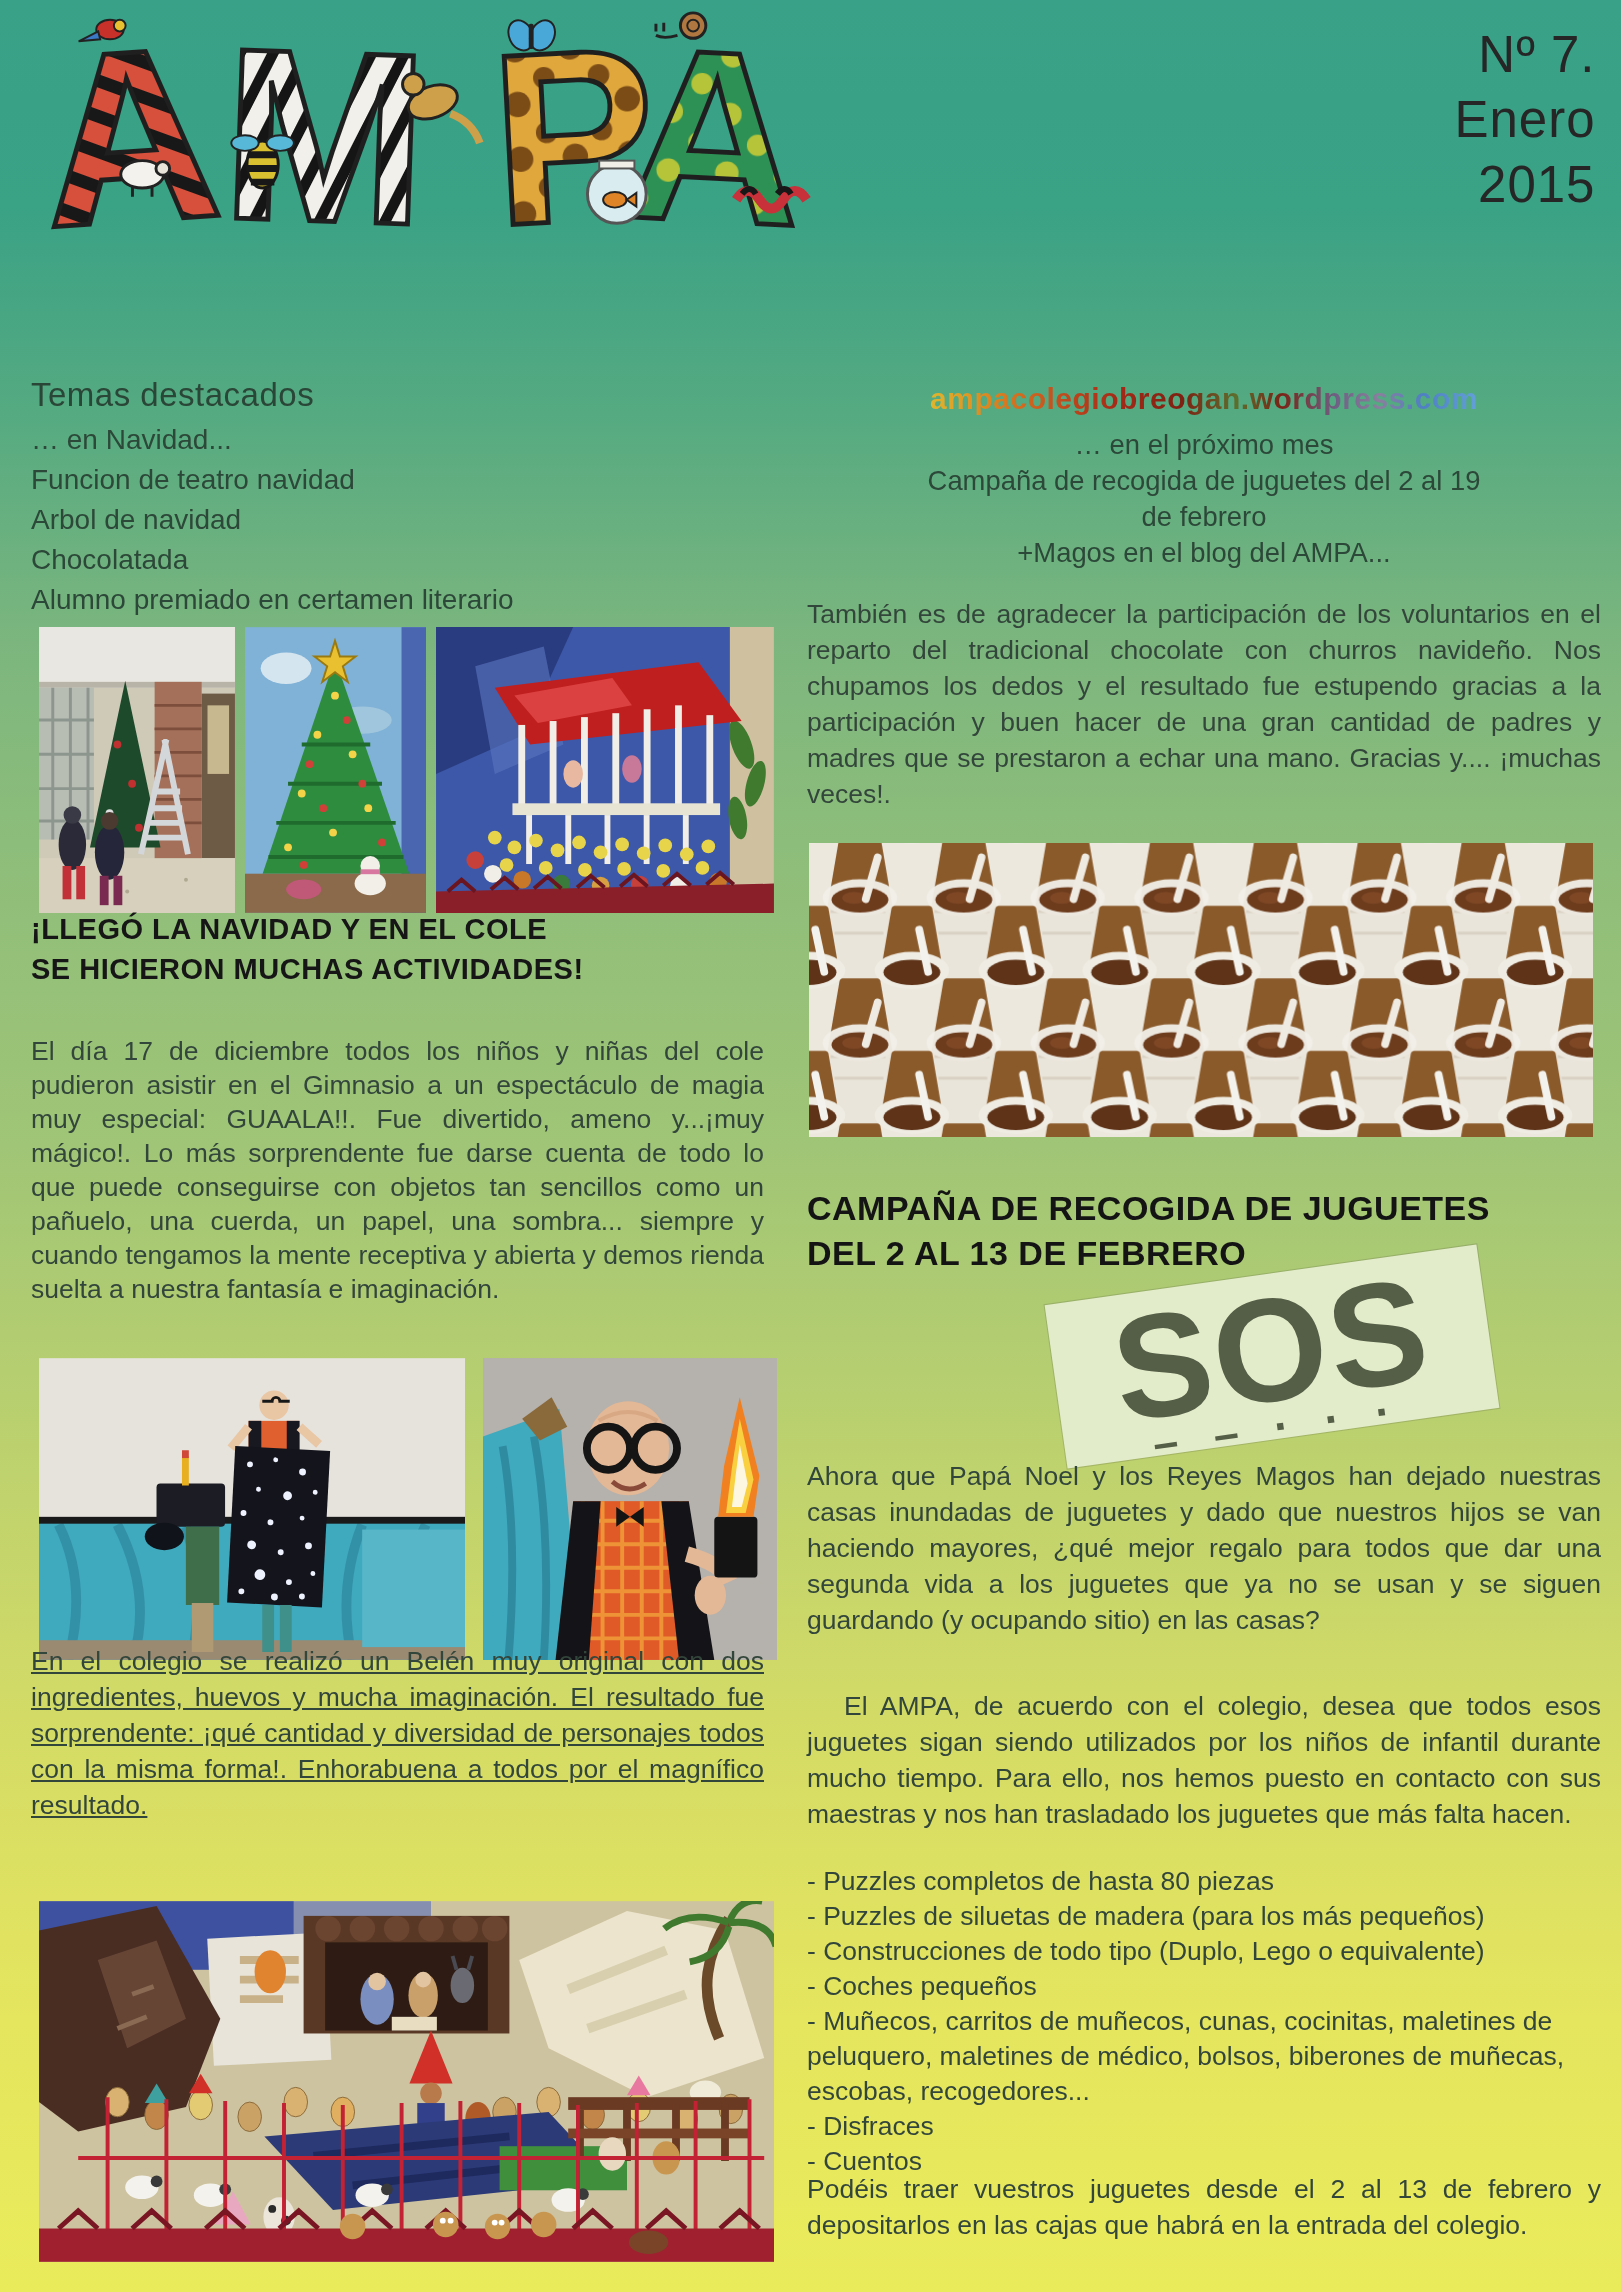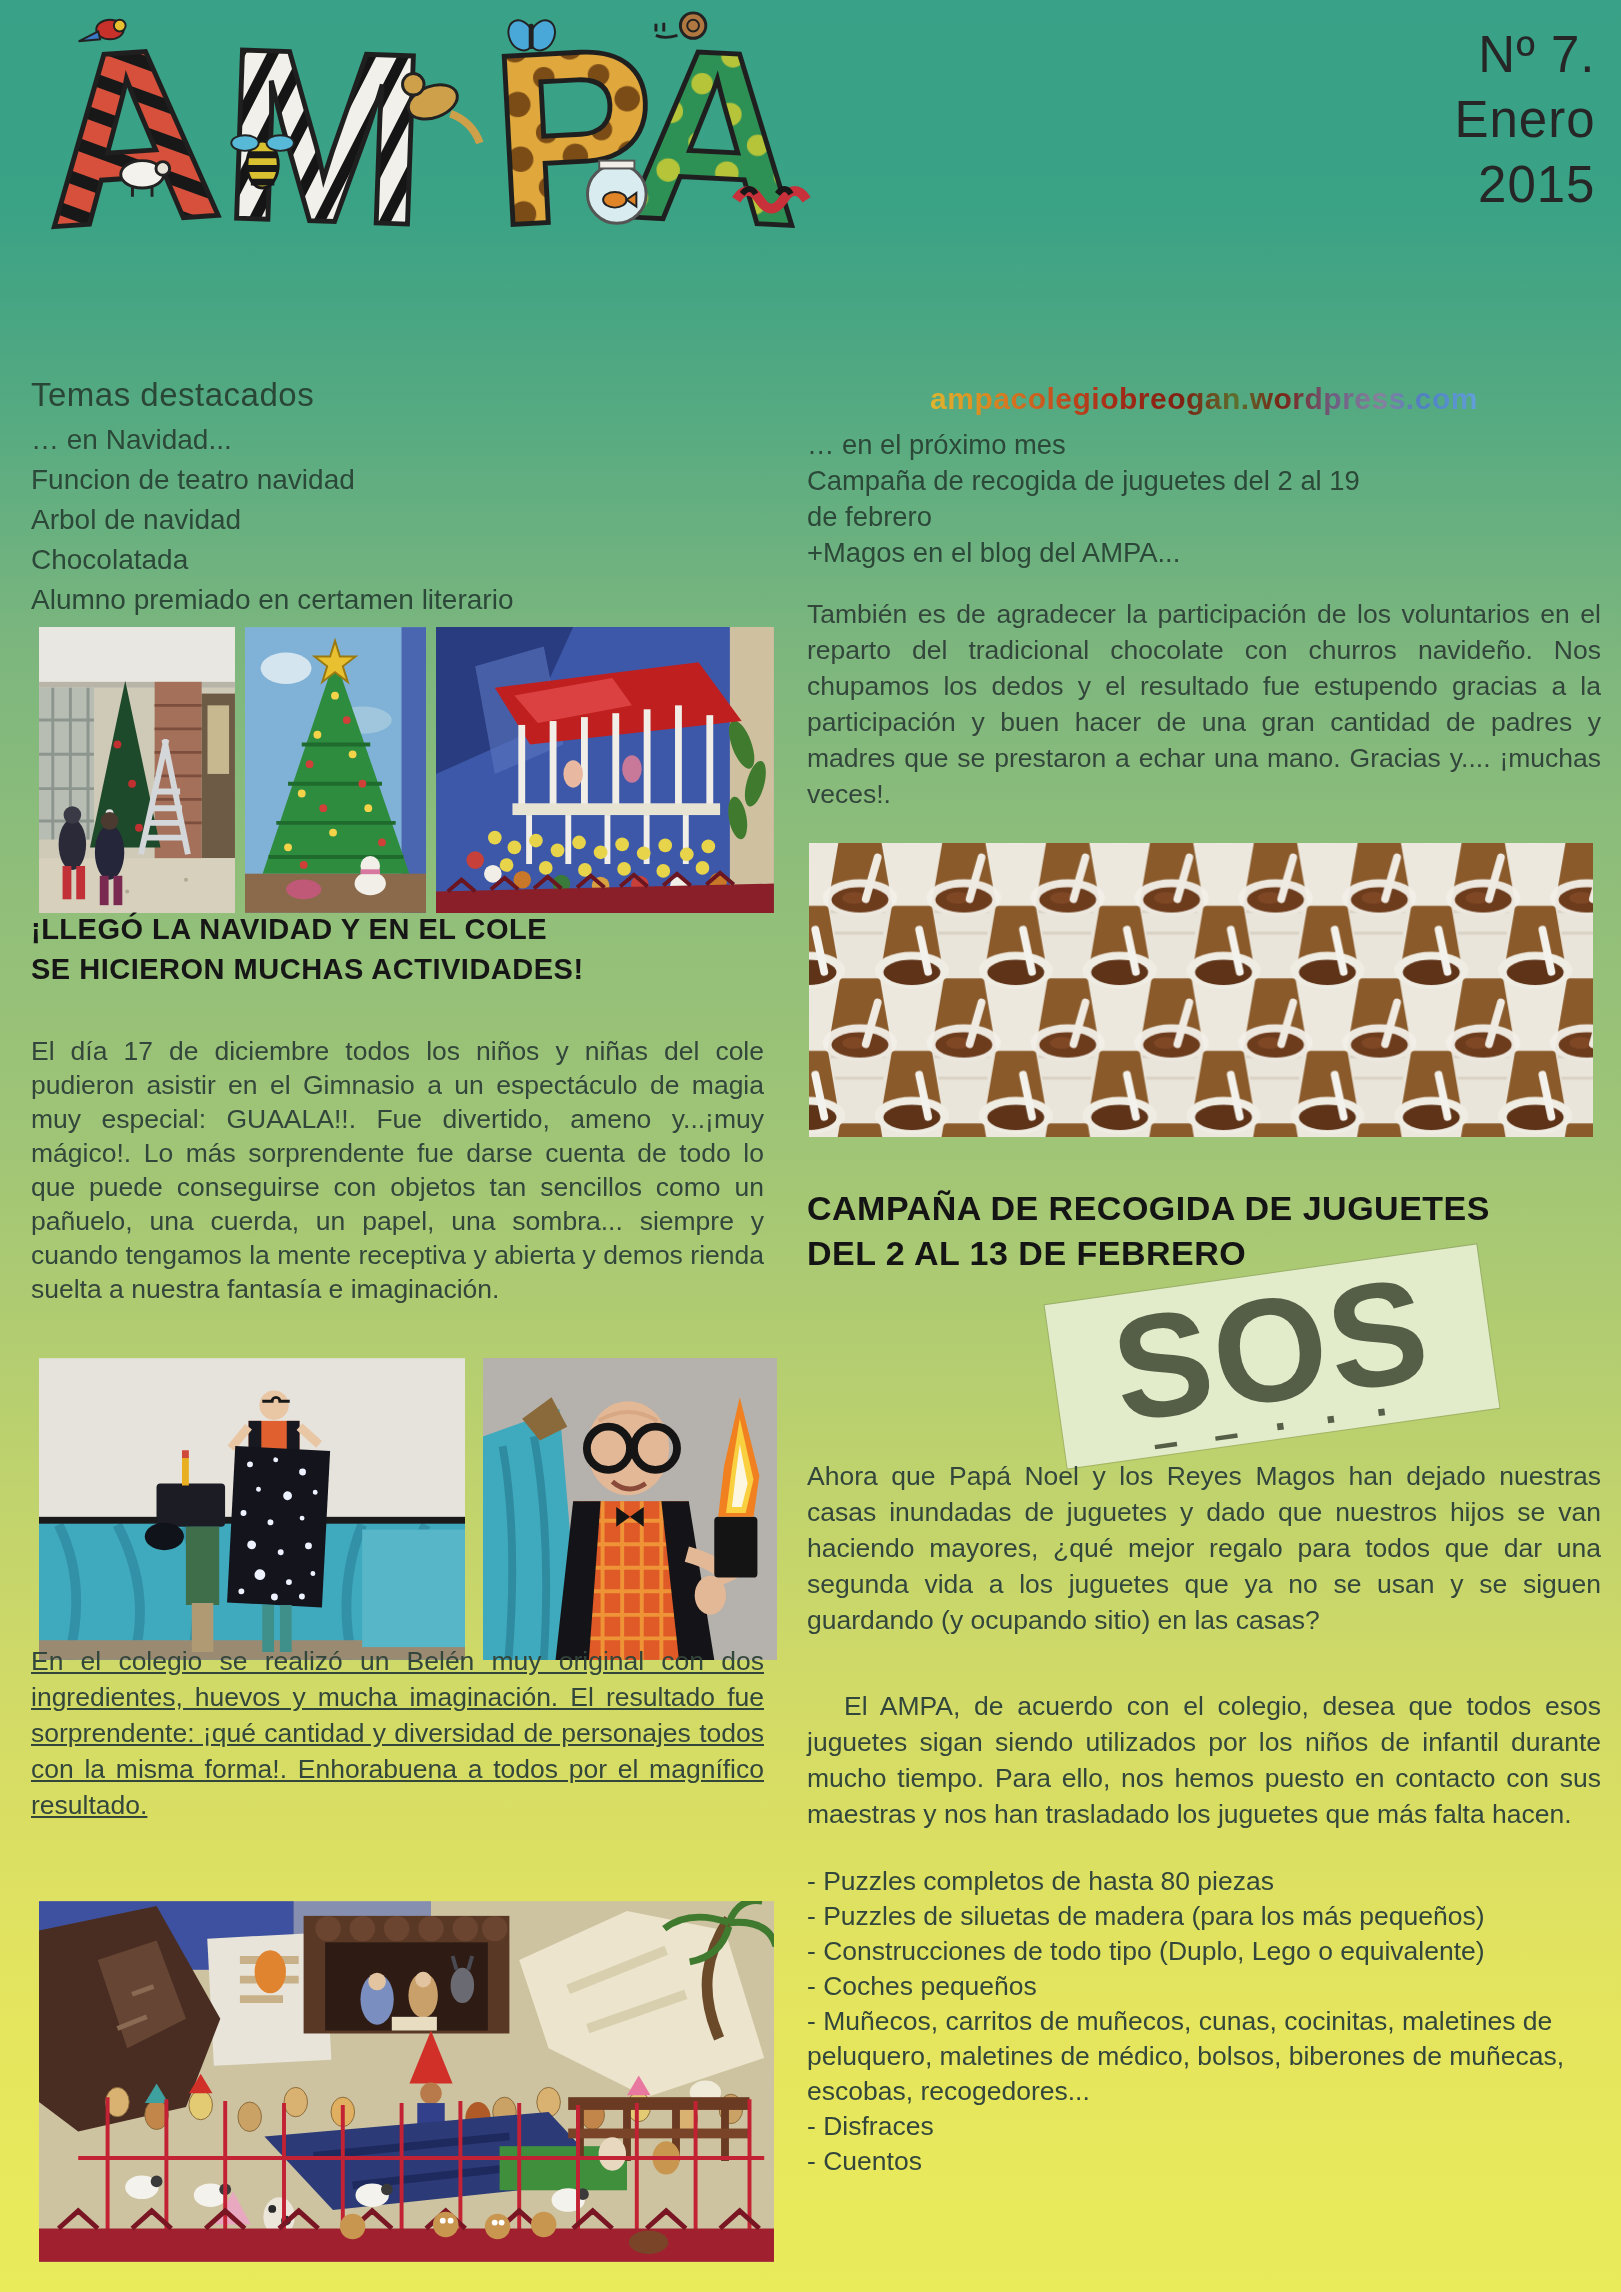--- a/index.html
+++ b/index.html
@@ -22,21 +22,21 @@
   .p-belen{left:31px;top:1643px;width:733px;line-height:36px;text-decoration:underline;}
   .belen-photo{left:39px;top:1901px;}
   .url{left:807px;top:382px;width:794px;text-align:center;font-size:30px;font-weight:bold;
     letter-spacing:0.5px;color:#a5341e;}
   @supports ((-webkit-background-clip:text) or (background-clip:text)){
     .url span{background:linear-gradient(90deg,#e0b62e 0%,#dd8a22 10%,#c8531e 22%,
       #a52a17 34%,#7e2012 46%,#5c6f2d 56%,#7a2315 64%,#6f5f84 74%,#8a7f9e 82%,
       #4f7fc4 90%,#63a0d8 100%);
       -webkit-background-clip:text;background-clip:text;color:transparent;}
   }
-  .upcoming{left:807px;top:427px;width:794px;text-align:left;font-size:27.4px;
+  .upcoming{left:807px;top:427px;width:794px;text-align:center;font-size:27.4px;
     line-height:36px;color:#2c4838;}
   .p-gracias{left:807px;top:596px;width:794px;line-height:36px;}
   .choc-photo{left:809px;top:843px;}
   .campaign{left:807px;top:1186px;font-size:34px;line-height:45px;font-weight:bold;
     color:#141414;letter-spacing:0.5px;}
   .sos{left:1054px;top:1274px;width:436px;height:165px;background:#e3ecca;
     transform:rotate(-8deg);box-shadow:0 0 0 1px rgba(90,100,70,.25);}
   .sos-text{position:absolute;left:50%;top:46%;transform:translate(-50%,-50%);
     font-size:147px;font-weight:bold;color:#555e47;letter-spacing:2px;
     font-family:"Liberation Sans",sans-serif;}
@@ -505,15 +505,16 @@
   <div class="abs toys">
     <div>- Puzzles completos de hasta 80 piezas</div>
     <div>- Puzzles de siluetas de madera (para los más pequeños)</div>
     <div>- Construcciones de todo tipo (Duplo, Lego o equivalente)</div>
     <div>- Coches pequeños</div>
     <div>- Muñecos, carritos de muñecos, cunas, cocinitas, maletines de peluquero, maletines de médico, bolsos, biberones de muñecas, escobas, recogedores...</div>
     <div>- Disfraces</div>
     <div>- Cuentos</div>
   </div>
 
+  <div class="abs para p-traer">Podéis traer vuestros juguetes desde el 2 al 13 de febrero y depositarlos en las cajas que habrá en la entrada del colegio.</div>
 
 </div>
 
 
 </body></html>

